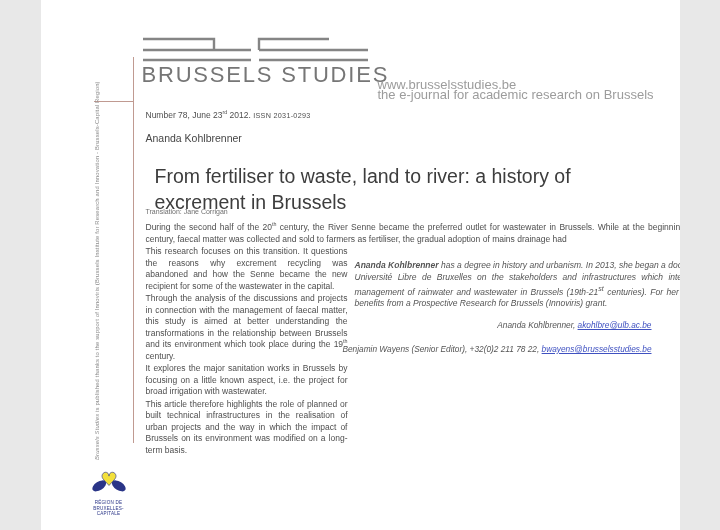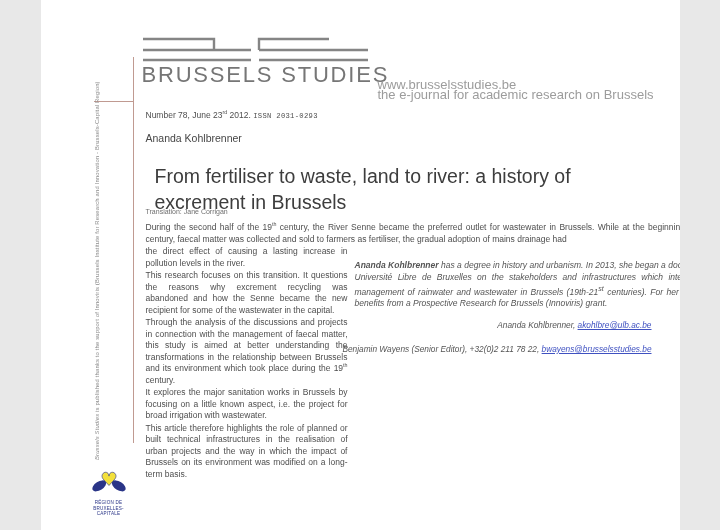--- a/index.html
+++ b/index.html
@@ -23,21 +23,21 @@
     position:absolute;left:53px;top:460px;width:362px;height:10px;
     transform-origin:0 0;transform:rotate(-90deg);
     font-size:5.9px;color:#8c8c8c;white-space:nowrap;letter-spacing:.15px;
   }
   .sidebar-credit .it{font-style:italic;}
   .region-logo{position:absolute;left:44px;top:468px;width:48px;text-align:center;}
   .region-caption{margin-top:2px;font-size:4.6px;line-height:5.6px;color:var(--region-blue,#2a3587);letter-spacing:.2px;}
   
   .issue-line{position:absolute;left:105px;top:109px;font-size:8.5px;color:#4e4e4e;}
   .issue-line sup{font-size:.62em;vertical-align:super;}
-  .issue-line .issn{font-size:7.2px;letter-spacing:.3px;font-family:Liberation Mono, monospace;}
+  .issue-line .issn{font-size:7.2px;letter-spacing:.3px;}
   .author{position:absolute;left:105px;top:132px;font-size:10.5px;color:#464646;}
   .title{
     position:absolute;left:104px;top:153px;width:480px;margin:10px;
     font-size:19.5px;line-height:26px;font-weight:400;color:#3d3d3d;
   }
   .translation{position:absolute;left:105px;top:208px;font-size:7px;color:#6f6f6f;}
   
   .bodytext{font-size:8.5px;line-height:11.5px;color:#4e4e4e;text-align:justify;}
   .bodytext sup{font-size:.62em;vertical-align:super;line-height:0;}
   .intro{position:absolute;left:105px;top:222px;width:565px;margin:0;}
@@ -100,25 +100,24 @@
   </div>
 
   <div class="issue-line">
     <span>Number 78, June 23</span><sup>rd</sup><span> 2012. </span><span class="issn">ISSN 2031-0293</span>
   </div>
   <div class="author">Ananda Kohlbrenner</div>
   <h1 class="title">From fertiliser to waste, land to river: a history of excrement in Brussels</h1>
   <div class="translation">Translation: Jane Corrigan</div>
 
   <p class="bodytext intro">
-    <span>During the second half of the 19</span><sup>th</sup><span> century, the River Senne became the preferred outlet for wastewater in Brussels. While at the beginning of the century, faecal matter was collected and sold to farmers as fertiliser, the gradual adoption of mains drainage had</span>
+    <span>During the second half of the 20</span><sup>th</sup><span> century, the River Senne became the preferred outlet for wastewater in Brussels. While at the beginning of the century, faecal matter was collected and sold to farmers as fertiliser, the gradual adoption of mains drainage had</span>
   </p>
 
   <div class="bodytext leftcol">
-    <p>the direct effect of causing a lasting increase in pollution levels in the river.</p>
     <p>This research focuses on this transition. It questions the reasons why excrement recycling was abandoned and how the Senne became the new recipient for some of the wastewater in the capital.</p>
     <p>
       <span>Through the analysis of the discussions and projects in connection with the management of faecal matter, this study is aimed at better understanding the transformations in the relationship between Brussels and its environment which took place during the 19</span><sup>th</sup><span> century.</span>
     </p>
     <p>It explores the major sanitation works in Brussels by focusing on a little known aspect, i.e. the project for broad irrigation with wastewater.</p>
     <p>This article therefore highlights the role of planned or built technical infrastructures in the realisation of urban projects and the way in which the impact of Brussels on its environment was modified on a long-term basis.</p>
   </div>
 
   <div class="bio">
     <b>Ananda Kohlbrenner</b><span> has a degree in history and urbanism. In 2013, she began a doctoral thesis at Université Libre de Bruxelles on the stakeholders and infrastructures which intervene in the management of rainwater and wastewater in Brussels (19th-21</span><sup>st</sup><span> centuries). For her research she benefits from a Prospective Research for Brussels (Innoviris) grant.</span>

